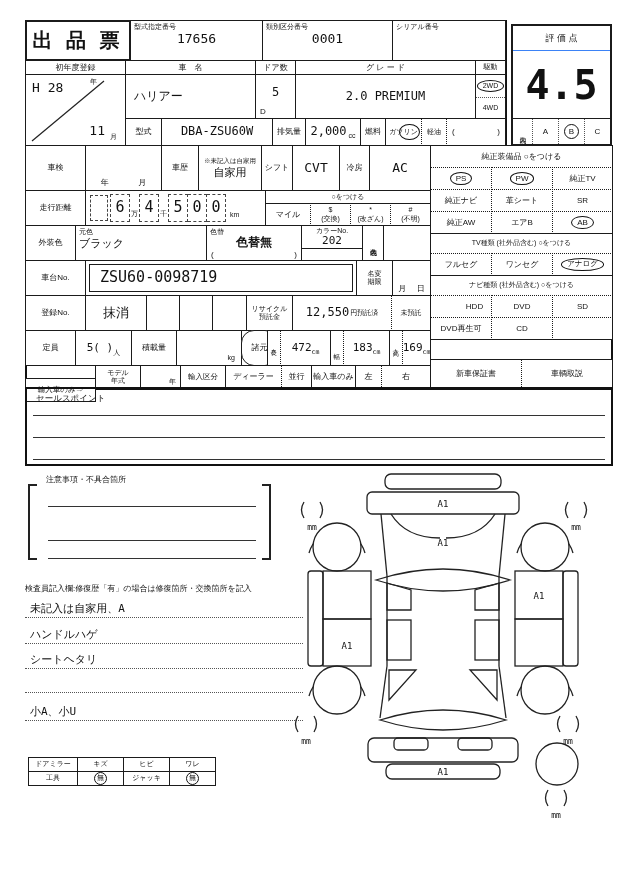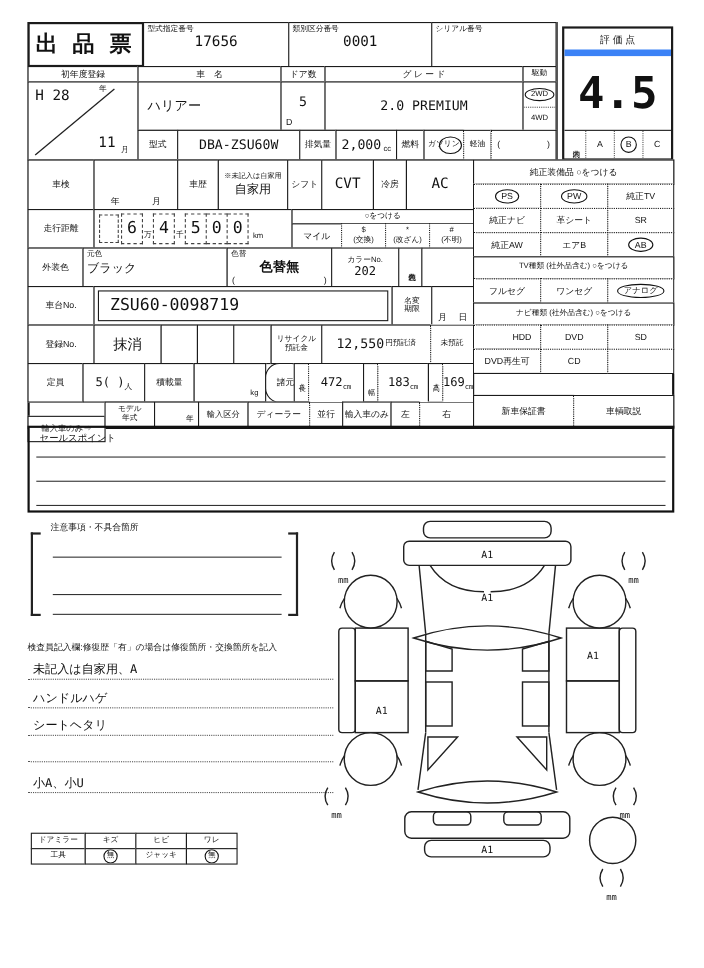--- a/index.html
+++ b/index.html
@@ -47,21 +47,21 @@
   <div class="c col tl" style="left:262px;top:20px;width:131px;height:41px;">
     <span class="lab7">類別区分番号</span>
     <span class="mono" style="font-size:13px;align-self:center;margin-top:1px;">0001</span>
   </div>
   <div class="c col tl" style="left:392px;top:20px;width:114px;height:41px;">
     <span class="lab7">シリアル番号</span>
     <span class="mono" style="font-size:13px;"></span>
   </div>
 
   <div class="c bold col" style="left:511px;top:24px;width:101px;height:122px;padding:0;align-items:stretch;justify-content:flex-start;">
-    <div class="c nb" style="position:relative;height:26px;border-bottom:6px solid #3b82f6;font-size:9px;">
+    <div class="c nb" style="position:relative;height:26px;border-bottom:1px solid #3b82f6;font-size:9px;">
         <span>評 価 点</span>
       </div>
     <div class="c nb" style="position:relative;height:68px;font-size:40px;font-weight:bold;font-family:'DejaVu Sans Mono',monospace;">
         <span>4.5</span>
       </div>
     <div class="nb" style="position:relative;height:26px;border-top:1px solid #1b1b1b;display:flex;align-items:stretch;">
       <div class="c nb vert lab7" style="position:relative;width:20px;border-right:1px dotted #555;">
           <span>内装</span>
         </div>
       <div class="c nb lab8" style="position:relative;flex:1;border-right:1px dotted #555;">
@@ -218,21 +218,21 @@
     <span class="mono" style="font-size:11px;margin-top:2px;">ブラック</span>
   </div>
   <div class="c tl col" style="left:206px;top:225px;width:96px;height:36px;text-align:right;">
     <span class="lab7">色替</span>
     <span style="align-self:center;font-size:12px;font-weight:bold;">色替無</span>
     <span class="lab8" style="position:absolute;left:4px;right:4px;bottom:1px;display:flex;justify-content:space-between;">
         <i style="font-style:normal;">(</i>
         <i style="font-style:normal;">)</i>
       </span>
   </div>
-  <div class="c col" style="left:301px;top:225px;width:62px;height:37px;">
+  <div class="c col" style="left:301px;top:225px;width:62px;height:24px;">
     <span class="lab7">カラーNo.</span>
     <span class="mono" style="font-size:11px;">202</span>
   </div>
   <div class="c vert lab7" style="left:362px;top:225px;width:22px;height:36px;">
       <span>内装色</span>
     </div>
   <div class="c" style="left:383px;top:225px;width:48px;height:36px;"></div>
 
   <div class="c lab8" style="left:25px;top:260px;width:61px;height:36px;">
       <span>車台No.</span>

